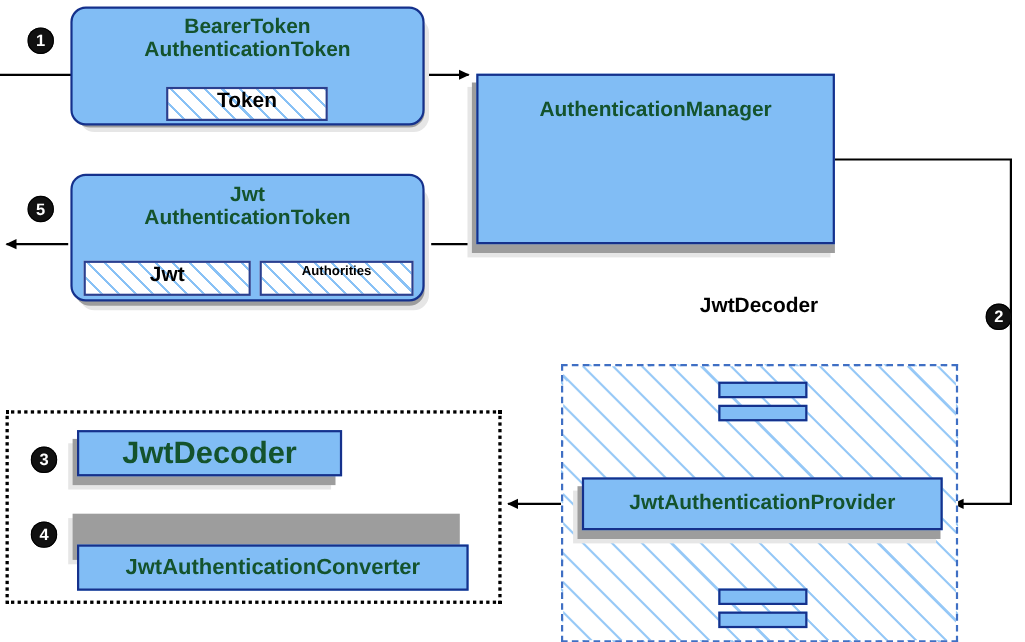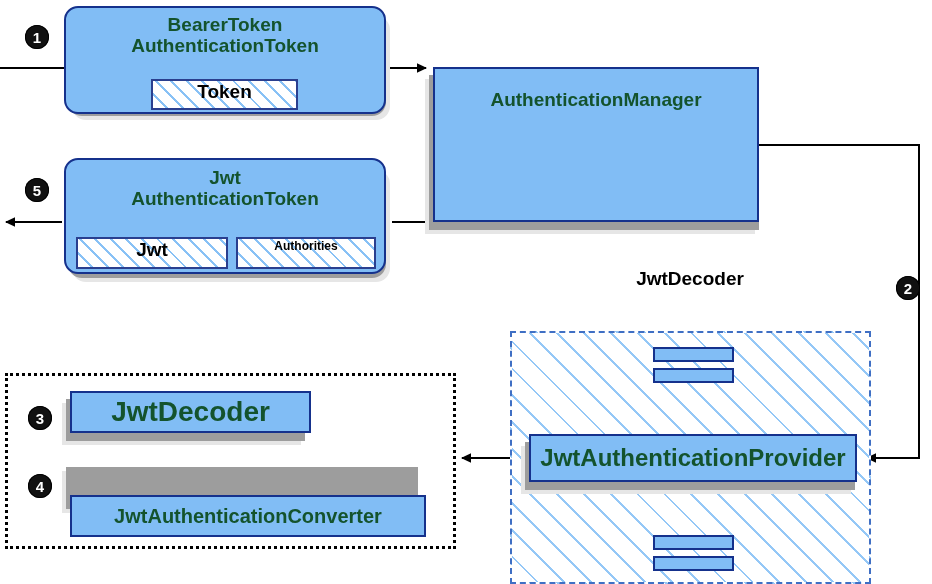--- a/index.html
+++ b/index.html
@@ -197,21 +197,21 @@
   <div class="hatchregion" style="left:510px;top:331px;width:361px;height:253px;"></div>
 
   <div class="minibar" style="left:653px;top:347px;width:81px;height:15px;"></div>
   <div class="minibar" style="left:653px;top:368px;width:81px;height:15px;"></div>
 
   <div class="minibar" style="left:653px;top:535px;width:81px;height:15px;"></div>
   <div class="minibar" style="left:653px;top:556px;width:81px;height:15px;"></div>
 
   <div class="shadow2 abs" style="left:521px;top:446px;width:330px;height:48px;"></div>
   <div class="shadow1 abs" style="left:525px;top:442px;width:330px;height:48px;"></div>
-  <div class="bluebox" style="left:529px;top:434px;width:328px;height:48px;font-size:24px;">
+  <div class="bluebox" style="left:529px;top:434px;width:328px;height:48px;font-size:19px;">
     <span>JwtAuthenticationProvider</span>
   </div>
 
   <div class="dottedregion" style="left:5px;top:373px;width:451px;height:176px;"></div>
 
   <div class="badge" style="left:28px;top:406px;">
     <span>3</span>
   </div>
   <div class="badge" style="left:28px;top:474px;">
     <span>4</span>

